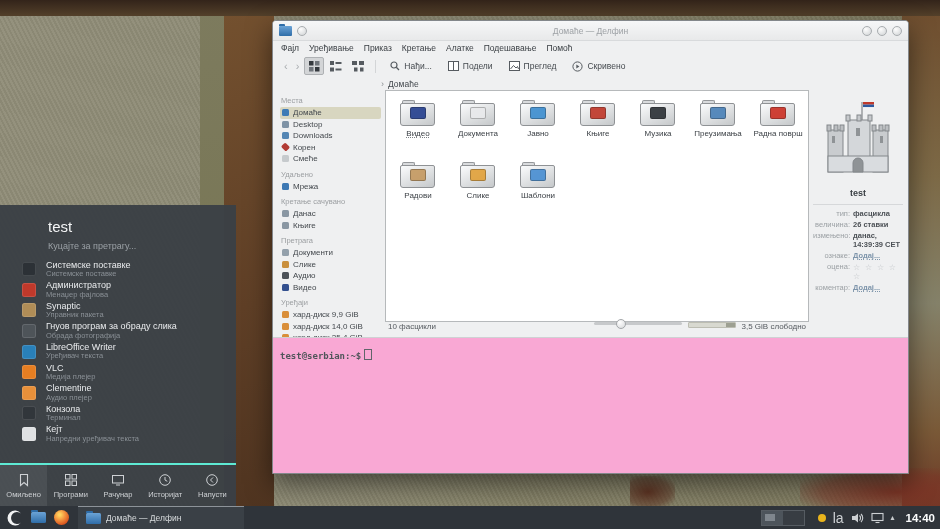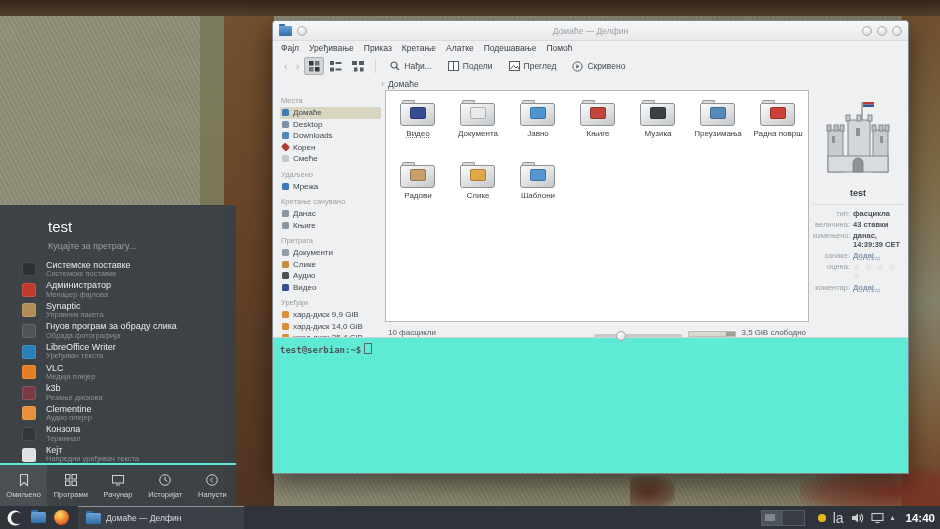--- a/index.html
+++ b/index.html
@@ -70,41 +70,41 @@
   .folder .ftab{position:absolute;left:2px;top:0;width:13px;height:5px;background:#d9dbdd;
     border:1px solid #94979a;border-bottom:none;border-radius:2px 2px 0 0;box-sizing:border-box;}
   .folder .fbody{position:absolute;left:0;top:3px;width:35px;height:23px;
     background:linear-gradient(155deg,#fbfcfd,#c5c8ca);border:1px solid #8f9295;
     border-radius:2px 2px 3px 3px;box-sizing:border-box;}
   .folder .femblem{position:absolute;left:10px;top:7px;width:16px;height:12px;border-radius:2px;
     border:1px solid rgba(0,0,0,.28);box-sizing:border-box;opacity:.92;}
   .flabel{margin-top:3px;font-size:8px;color:#3c4146;text-align:center;line-height:1.05;max-width:58px;}
   .flabel.cur{text-decoration:underline dotted 1px #7b8085;text-underline-offset:1px;}
   
-  .statusbar{height:15px;flex:0 0 15px;display:flex;align-items:flex-end;font-size:8px;
+  .statusbar{height:15px;flex:0 0 15px;display:flex;align-items:flex-start;font-size:8px;
     color:#54595e;padding:0 3px;gap:6px;}
   .sb-spacer{flex:1;}
   .slider{position:relative;width:88px;height:3px;background:#c7c9cb;border-radius:2px;}
   .slider .knob{position:absolute;left:22px;top:-3.5px;width:10px;height:10px;border-radius:50%;
     background:radial-gradient(circle at 35% 30%,#ffffff,#d5d7d9);border:1px solid #a3a6a9;box-sizing:border-box;}
   .cap{width:46px;height:4px;background:#d8d9d0;border:1px solid #bcbdb2;border-radius:1px;position:relative;}
   .cap i{position:absolute;right:0;top:0;height:100%;width:18%;background:#9da092;}
   
   .info{width:99px;flex:0 0 99px;padding:4px 5px 0 4px;font-size:7.5px;color:#54595e;box-sizing:border-box;}
   .castle{display:block;margin:4px auto 0;}
   .iname{text-align:center;font-weight:bold;font-size:9px;color:#3b4045;margin-top:8px;}
   .isep{height:1px;background:#d6d8da;margin:6px 0 5px;}
   .irow{display:flex;margin-bottom:2.5px;line-height:1.15;}
   .ikey{width:37px;flex:0 0 37px;text-align:right;color:#9ba0a4;padding-right:3px;}
   .ival{color:#4c5156;font-weight:bold;}
   .ival.link{color:#7e95ab;text-decoration:underline dotted 1px;}
   .ival.stars{color:#c3c6c9;letter-spacing:1px;font-family:"DejaVu Sans",sans-serif;font-size:8px;}
   
-  .terminal{height:136px;flex:0 0 136px;border-top:1px solid #cfd1d3;background:#5eead4;
-    padding:5px 7px;font-family:"DejaVu Sans Mono",monospace;font-size:9px;font-weight:bold;color:#50555a;
+  .terminal{height:136px;flex:0 0 136px;border-top:1px solid #cfd1d3;background:#f9a8d4;
+    padding:11px 7px;font-family:"DejaVu Sans Mono",monospace;font-size:9px;font-weight:bold;color:#50555a;
     box-sizing:border-box;}
   .cursor{display:inline-block;width:6px;height:9px;border:1px solid #60656a;vertical-align:-1px;margin-left:3px;}
 
   
   .launcher{position:absolute;left:0;top:205px;width:236px;height:301px;
     background:rgba(59,64,69,.97);color:#eceef0;display:flex;flex-direction:column;box-sizing:border-box;}
   .l-user{font-size:15px;color:#f4f5f6;margin:13px 0 6px 48px;}
   .l-search{font-size:9px;color:#9aa0a5;margin:0 0 8px 48px;}
   .l-items{flex:1 1 auto;overflow:hidden;}
   .l-item{display:flex;align-items:center;height:20.6px;padding-left:22px;gap:10px;}
@@ -438,21 +438,21 @@
           </g>
         </svg>
         <div class="iname">test</div>
         <div class="isep"></div>
         <div class="irow">
           <span class="ikey">тип:</span>
             <span class="ival">фасцикла</span>
           </div>
         <div class="irow">
           <span class="ikey">величина:</span>
-            <span class="ival">43 ставки</span>
+            <span class="ival">26 ставки</span>
           </div>
         <div class="irow">
           <span class="ikey">измењено:</span>
             <span class="ival">данас, 14:39:39 CET</span>
           </div>
         <div class="irow">
           <span class="ikey">ознаке:</span>
             <span class="ival link">Додај...</span>
           </div>
         <div class="irow">
@@ -508,27 +508,20 @@
         <span class="l-tx">
             <span class="l-title">LibreOffice Writer</span>
             <span class="l-sub">Уређивач текста</span>
           </span>
         </div>
       <div class="l-item">
         <span class="l-ic" style="background-color: rgb(230, 126, 34);"></span>
         <span class="l-tx">
             <span class="l-title">VLC</span>
             <span class="l-sub">Медија плејер</span>
-          </span>
-        </div>
-      <div class="l-item">
-        <span class="l-ic" style="background-color: rgb(122, 59, 69);"></span>
-        <span class="l-tx">
-            <span class="l-title">k3b</span>
-            <span class="l-sub">Резање дискова</span>
           </span>
         </div>
       <div class="l-item">
         <span class="l-ic" style="background-color: rgb(232, 144, 58);"></span>
         <span class="l-tx">
             <span class="l-title">Clementine</span>
             <span class="l-sub">Аудио плејер</span>
           </span>
         </div>
       <div class="l-item">

